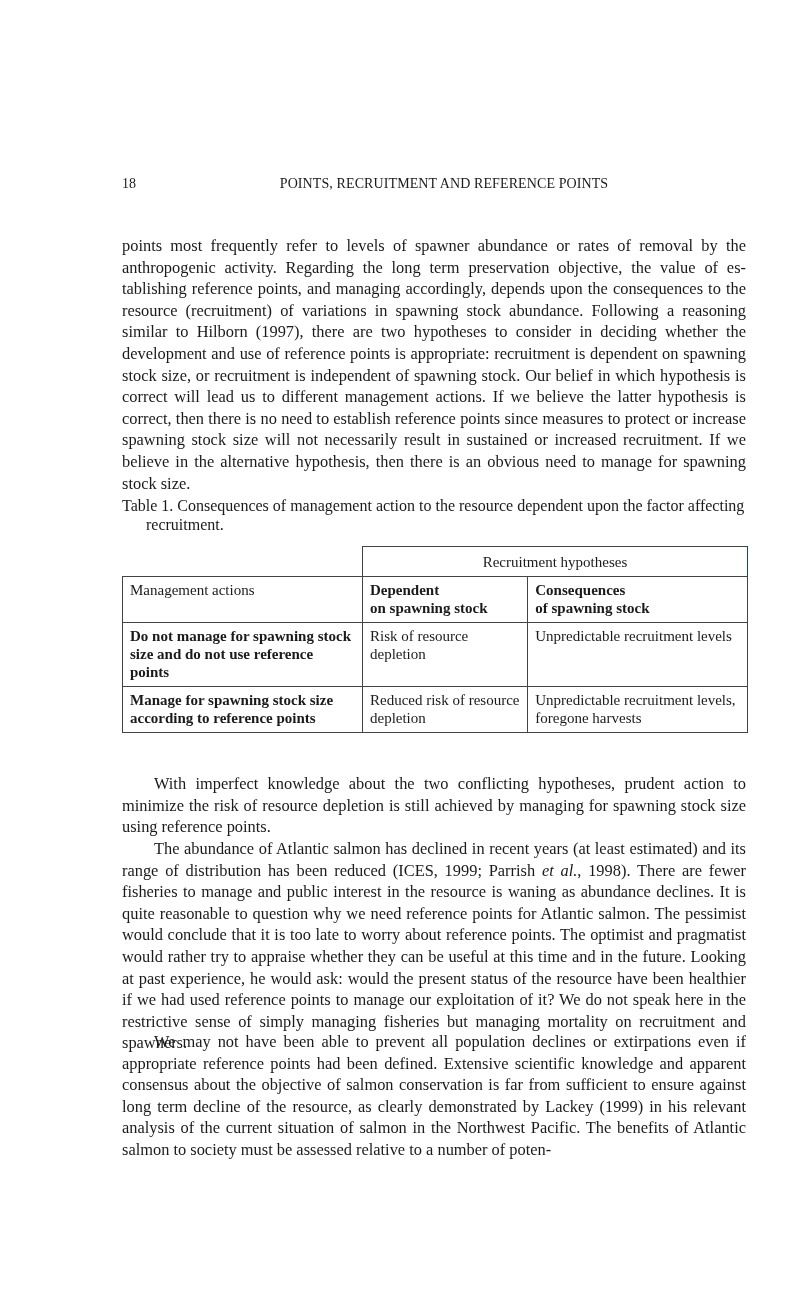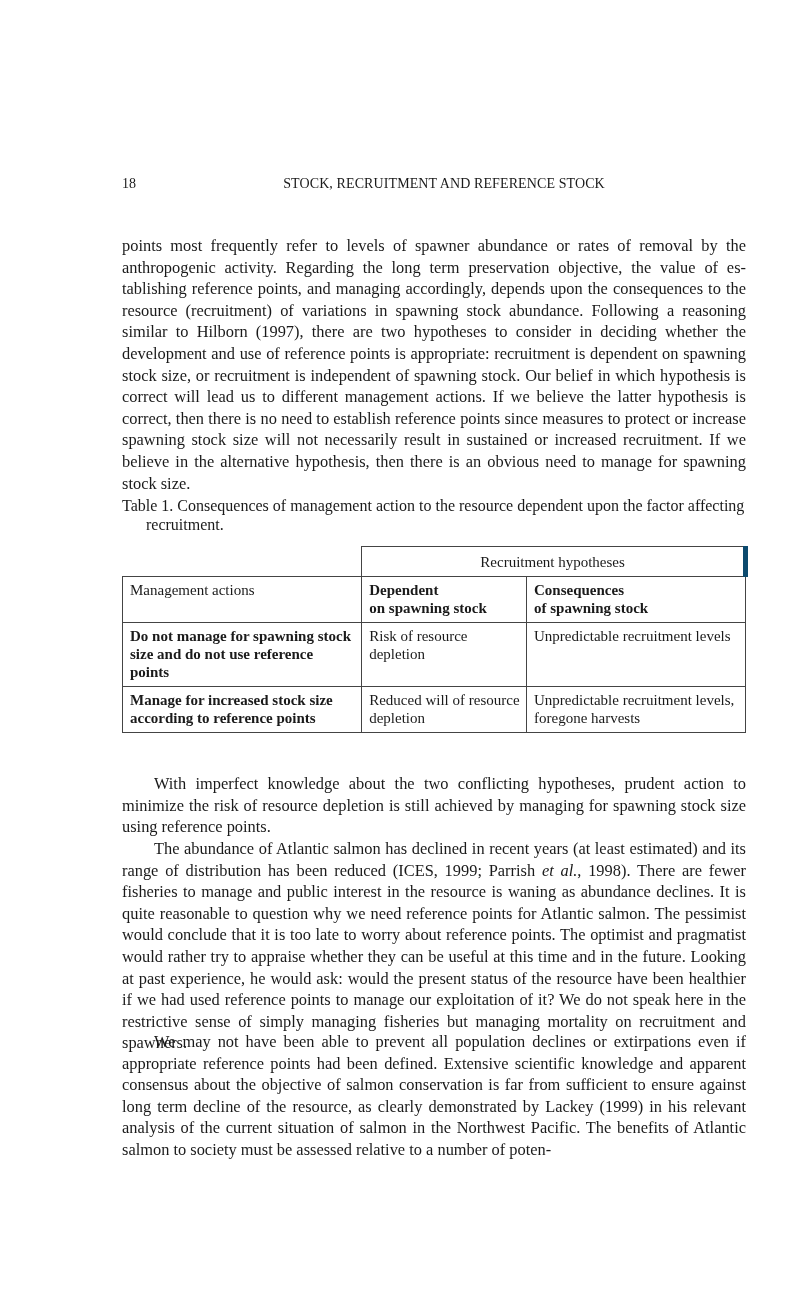--- a/index.html
+++ b/index.html
@@ -36,37 +36,37 @@
     table.t {
       border-collapse: collapse; width: 626px; font-size: 15px; line-height: 18px;
       table-layout: fixed;
     }
     table.t td { vertical-align: top; padding: 4px 6px 5px 7px; }
     .col1 { width: 225px; }
     .col2 { width: 155px; }
     .col3 { width: 206px; }
     .hyp-row td.blank { border: none; }
     .hyp-row td.hyp {
-      border-top: 1px solid #444; border-left: 1px solid #444; border-right: 5px solid #0c4a6e;
+      border-top: 1px solid #444; border-left: 1px solid #444; border-right: 1px solid #0c4a6e;
       text-align: center; padding: 6px 6px 5px 6px;
     }
     .head-row td { border: 1px solid #444; height: 33px; }
     .head-row td.ma { }
     .body-row td { border: 1px solid #444; }
     .body-row td.act { font-weight: bold; margin-left: 36px; }
     .bold { font-weight: bold; }
     .row1 td { height: 45px; }
     .row2 td { height: 36px; }
   </style>
 </head>
 <body>
 
 <div class="running-head">
   <span class="page-num">18</span>
-  <span class="title">STOCK, RECRUITMENT AND REFERENCE STOCK</span>
+  <span class="title">POINTS, RECRUITMENT AND REFERENCE POINTS</span>
 </div>
 
 <p class="para p1">points most frequently refer to levels of spawner abundance or rates of removal by the anthropogenic activity. Regarding the long term preservation objective, the value of es­tablishing reference points, and managing accordingly, depends upon the consequences to the resource (recruitment) of variations in spawning stock abundance. Following a reasoning similar to Hilborn (1997), there are two hypotheses to consider in deciding whether the development and use of reference points is appropriate: recruitment is de­pendent on spawning stock size, or recruitment is independent of spawning stock. Our belief in which hypothesis is correct will lead us to different management actions. If we believe the latter hypothesis is correct, then there is no need to establish reference points since measures to protect or increase spawning stock size will not necessarily result in sustained or increased recruitment. If we believe in the alternative hypothesis, then there is an obvious need to manage for spawning stock size.</p>
 
 <p class="caption"><span>Table 1.</span><span> Consequences of management action to the resource dependent upon the factor affect­ing recruitment.</span></p>
 
 <div class="table-wrap">
   <table class="t">
     <colgroup>
         <col class="col1">
@@ -82,22 +82,22 @@
       <td class="ma">Management actions</td>
       <td class="bold"><span>Dependent</span><br><span>on spawning stock</span></td>
       <td class="bold"><span>Consequences</span><br><span>of spawning stock</span></td>
     </tr>
     <tr class="body-row row1">
       <td class="act">Do not manage for spawning stock size and do not use reference points</td>
       <td>Risk of resource depletion</td>
       <td>Unpredictable recruitment levels</td>
     </tr>
     <tr class="body-row row2">
-      <td class="act">Manage for increased stock size according to reference points</td>
-      <td>Reduced will of resource depletion</td>
+      <td class="act">Manage for spawning stock size according to reference points</td>
+      <td>Reduced risk of resource depletion</td>
       <td>Unpredictable recruitment levels, foregone harvests</td>
     </tr>
   </tbody>
     </table>
 </div>
 
 <p class="para indent p2">With imperfect knowledge about the two conflicting hypotheses, prudent action to minimize the risk of resource depletion is still achieved by managing for spawning stock size using reference points.</p>
 
 <p class="para indent p3"><span>The abundance of Atlantic salmon has declined in recent years (at least estimated) and its range of distribution has been reduced (ICES, 1999; Parrish </span><i>et al.</i><span>, 1998). There are fewer fisheries to manage and public interest in the resource is waning as abundance declines. It is quite reasonable to question why we need reference points for Atlantic salmon. The pessimist would conclude that it is too late to worry about reference points. The optimist and pragmatist would rather try to appraise whether they can be useful at this time and in the future. Looking at past experience, he would ask: would the present status of the resource have been healthier if we had used reference points to manage our exploitation of it? We do not speak here in the restrictive sense of simply managing fish­eries but managing mortality on recruitment and spawners.</span></p>
 

